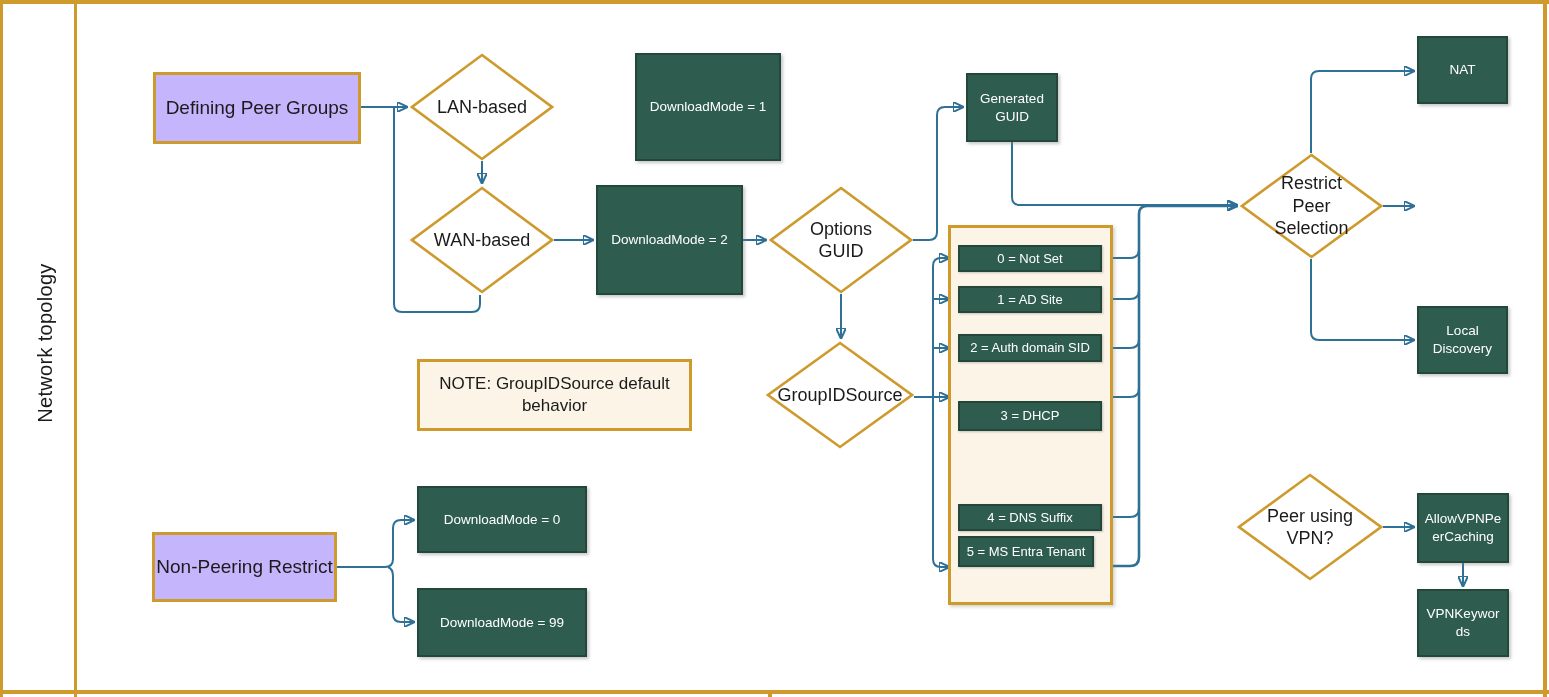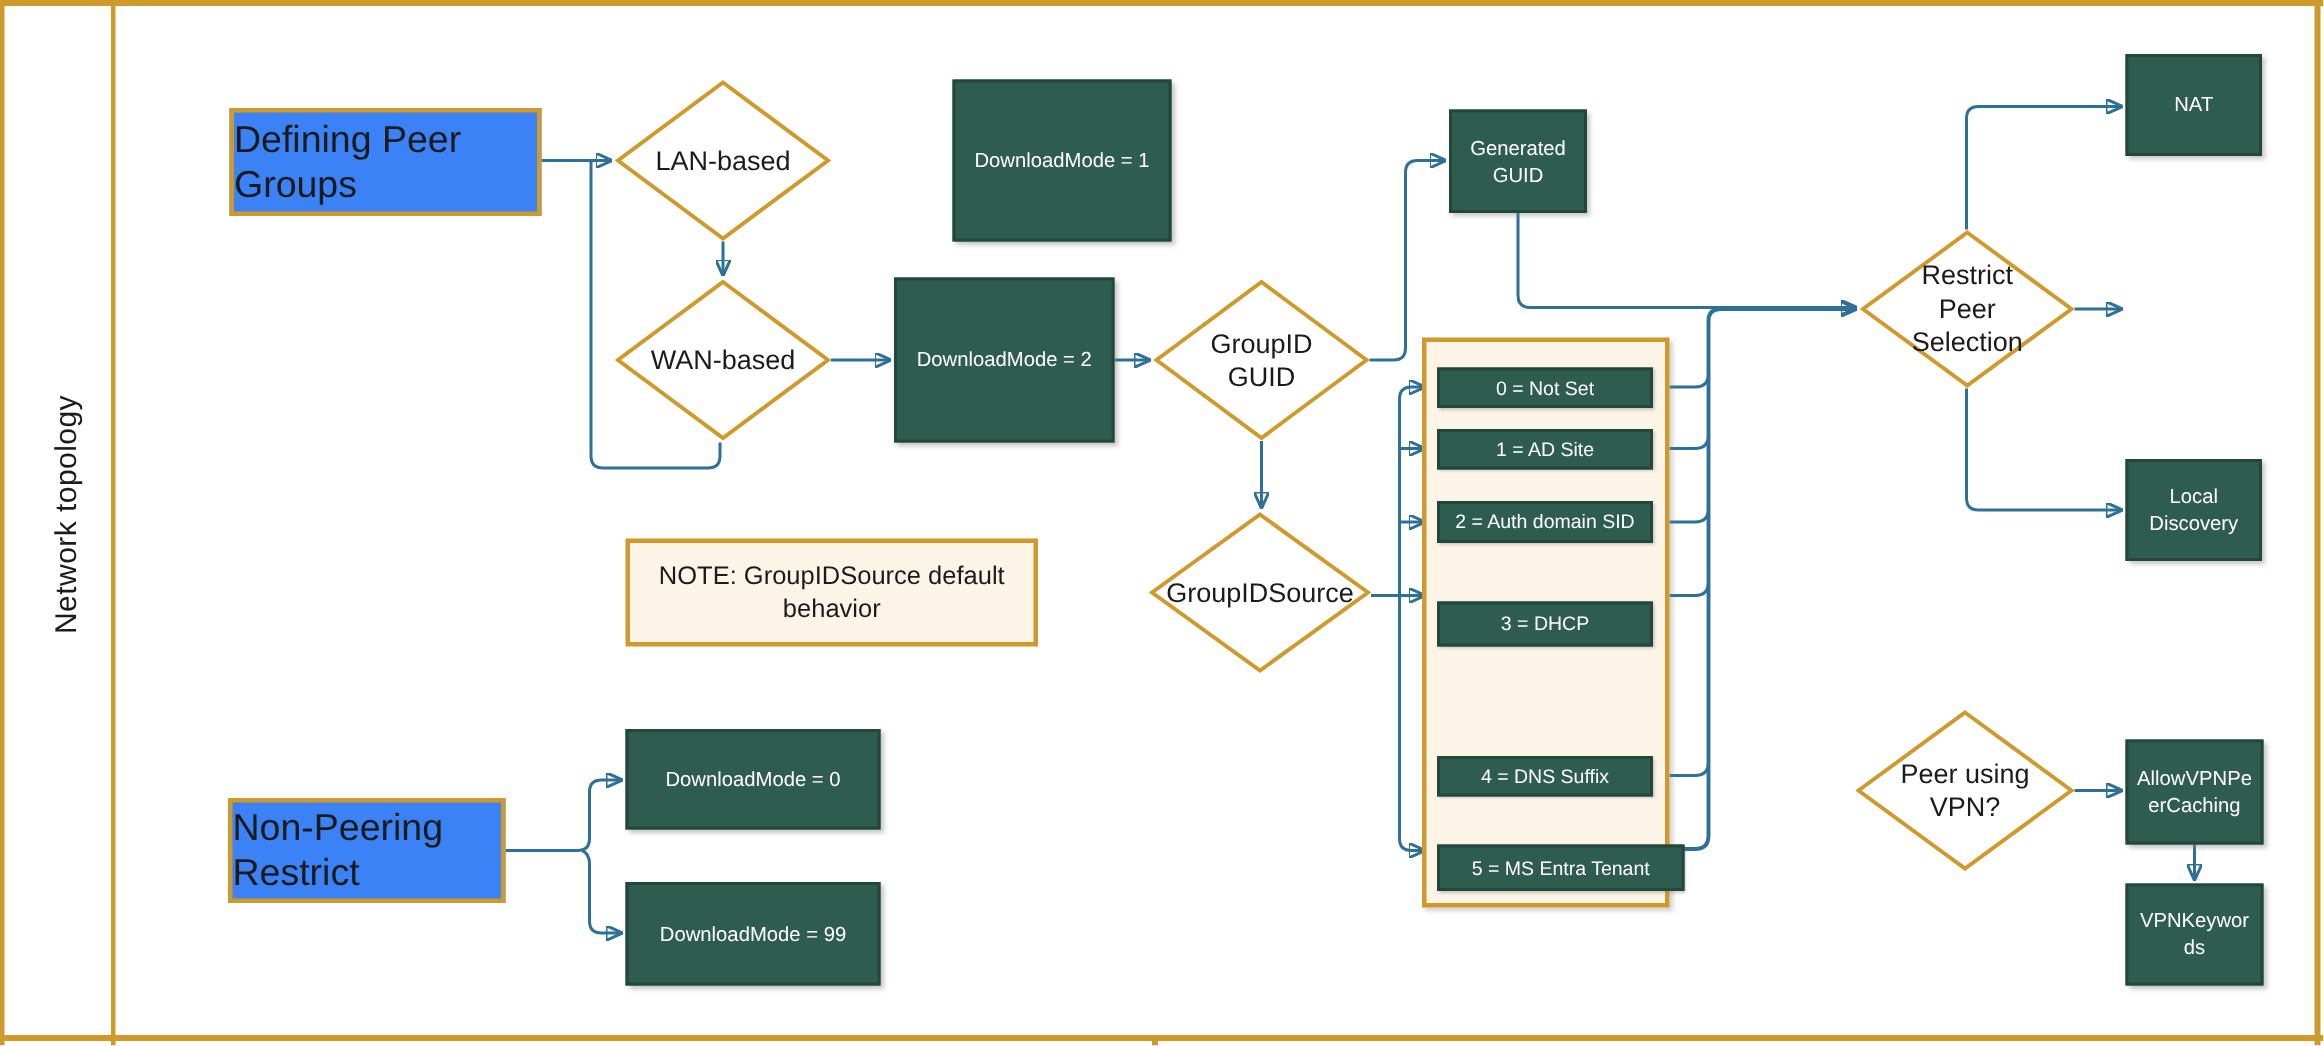--- a/index.html
+++ b/index.html
@@ -13,22 +13,22 @@
   .frame{position:absolute;background:var(--orange);}
   .lane-label{position:absolute;left:45px;top:343px;transform:translate(-50%,-50%) rotate(-90deg);
     white-space:nowrap;font-size:20px;color:var(--ink);letter-spacing:.3px;}
 
   svg.wires{position:absolute;left:0;top:0;}
   svg.wires path{stroke:var(--blue);stroke-width:2;fill:none;}
   svg.wires path.thick{stroke-width:2.6;}
   marker path{fill:var(--blue);stroke:none;}
 
   .rect-node{position:absolute;display:flex;align-items:center;justify-content:center;
-    text-align:left;background:#3b82f6;border:3px solid var(--orange);color:var(--ink);
-    font-size:25px;line-height:1.2;}
+    text-align:right;background:#c4b5fd;border:3px solid var(--orange);color:var(--ink);
+    font-size:19px;line-height:1.2;}
   .note-node{position:absolute;display:flex;align-items:center;justify-content:center;
     text-align:center;background:var(--cream);border:3px solid var(--orange);color:var(--ink);
     font-size:17px;line-height:1.3;padding:4px 14px;}
   .container-node{position:absolute;background:var(--cream);border:3px solid var(--orange);
     box-shadow:2px 2px 3px rgba(130,130,130,.35);}
   .green-box{position:absolute;display:flex;align-items:center;justify-content:center;
     text-align:center;background:var(--green);border:2px solid var(--green-border);color:#fff;
     font-size:13.5px;line-height:1.3;box-shadow:2px 2px 3px rgba(130,130,130,.45);padding:7px 4px;}
   .green-box.wrap{word-break:break-all;}
   .opt-box{position:absolute;display:flex;align-items:center;justify-content:center;
@@ -121,21 +121,21 @@
   <div class="diamond" style="left:410px;top:186px;width:144px;height:108px">
     <svg viewBox="0 0 144 108" preserveAspectRatio="none">
         <polygon points="72,2 142,54 72,106 2,54"></polygon>
       </svg>
     <span class="lbl">WAN-based</span>
   </div>
   <div class="diamond" style="left:769px;top:186px;width:144px;height:108px">
     <svg viewBox="0 0 144 108" preserveAspectRatio="none">
         <polygon points="72,2 142,54 72,106 2,54"></polygon>
       </svg>
-    <span class="lbl">GroupID GUID</span>
+    <span class="lbl">Options GUID</span>
   </div>
   <div class="diamond" style="left:766px;top:341px;width:148px;height:108px">
     <svg viewBox="0 0 148 108" preserveAspectRatio="none">
         <polygon points="74,2 146,54 74,106 2,54"></polygon>
       </svg>
     <span class="lbl">GroupIDSource</span>
   </div>
   <div class="diamond" style="left:1240px;top:153px;width:143px;height:106px">
     <svg viewBox="0 0 143 106" preserveAspectRatio="none">
         <polygon points="71.5,2 141,53 71.5,104 2,53"></polygon>
@@ -186,17 +186,17 @@
   </div>
   <div class="opt-box" style="left:958px;top:334px;width:144px;height:28px">
     <span>2 = Auth domain SID</span>
   </div>
   <div class="opt-box" style="left:958px;top:401px;width:144px;height:30px">
     <span>3 = DHCP</span>
   </div>
   <div class="opt-box" style="left:958px;top:504px;width:144px;height:27px">
     <span>4 = DNS Suffix</span>
   </div>
-  <div class="opt-box" style="left:958px;top:563px;width:165px;height:31px">
+  <div class="opt-box" style="left:958px;top:536px;width:136px;height:31px">
     <span>5 = MS Entra Tenant</span>
   </div>
 
 </div>
 
 </body></html>

